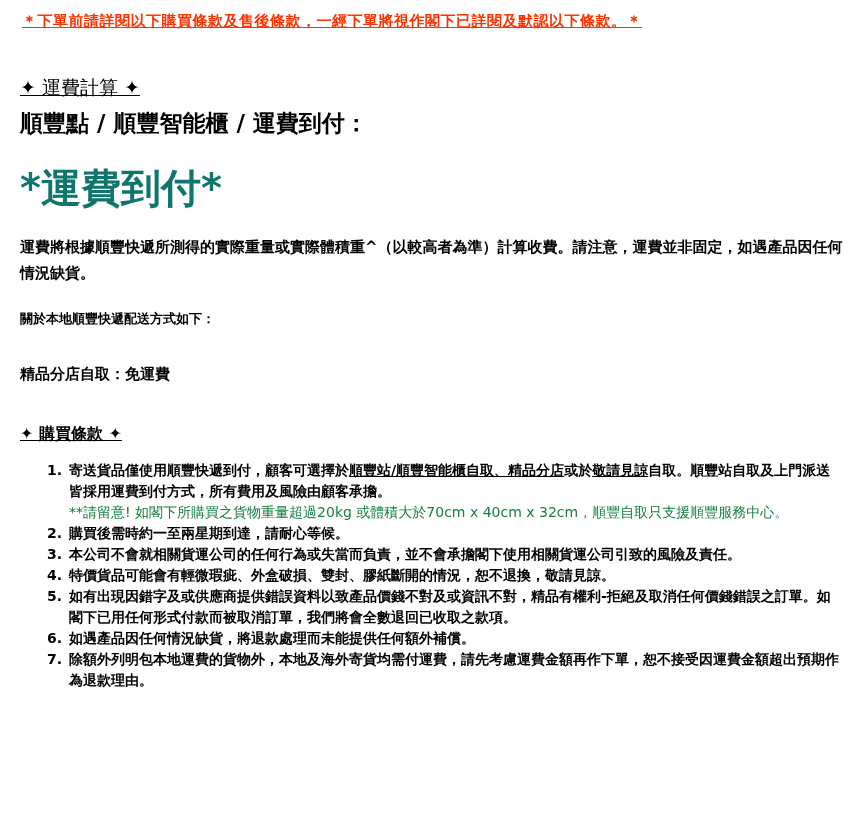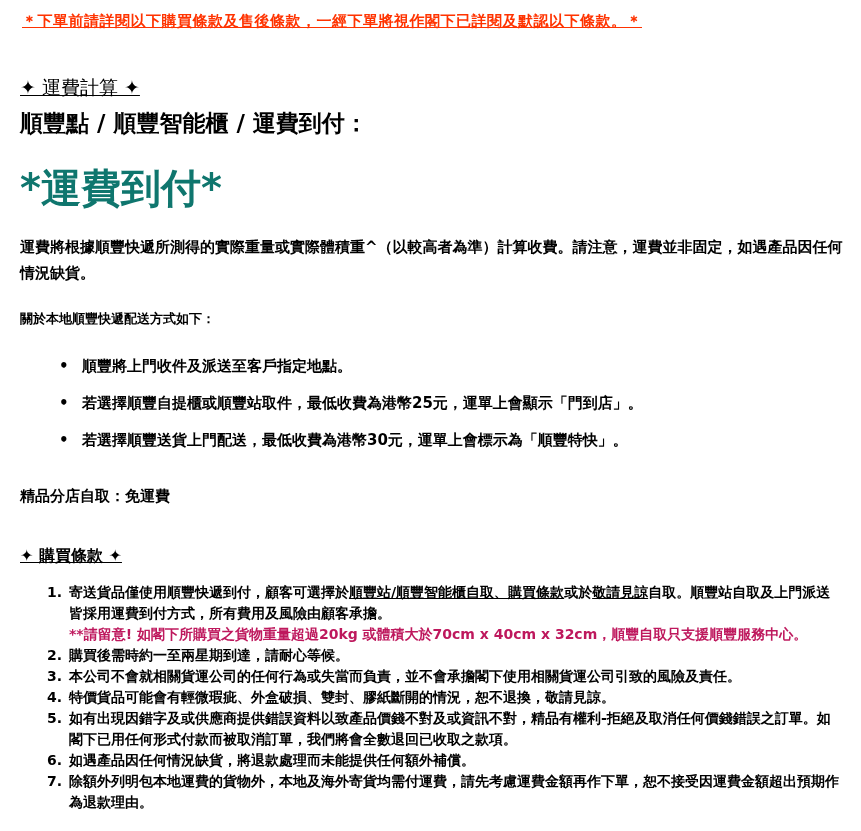--- a/index.html
+++ b/index.html
@@ -100,55 +100,50 @@
     line-height: 21px;
   }
   ol.terms-list li {
     margin: 0;
     padding: 0 0 0 2px;
   }
   .u-strong {
     text-decoration: underline;
   }
   .warning-red {
-    color: #be185d;
-    font-weight: bold;
+    color: #15803d;
+    font-weight: normal;
   }
 </style>
 </head>
 <body>
 
 <div class="page">
 
   <p class="top-notice">＊下單前請詳閱以下購買條款及售後條款，一經下單將視作閣下已詳閱及默認以下條款。＊</p>
 
   <h3 class="ship-heading">✦ 運費計算 ✦</h3>
 
   <h2 class="ship-subheading">順豐點 / 順豐智能櫃 / 運費到付：</h2>
 
   <h1 class="big-title">*運費到付*</h1>
 
   <p class="intro">運費將根據順豐快遞所測得的實際重量或實際體積重^（以較高者為準）計算收費。請注意，運費並非固定，如遇產品因任何情況缺貨。</p>
 
   <p class="local-intro">關於本地順豐快遞配送方式如下：</p>
 
-  <ul class="bullets">
-    <li>順豐將上門收件及派送至客戶指定地點。</li>
-    <li>若選擇順豐自提櫃或順豐站取件，最低收費為港幣25元，運單上會顯示「門到店」。</li>
-    <li>若選擇順豐送貨上門配送，最低收費為港幣30元，運單上會標示為「順豐特快」。</li>
-  </ul>
 
 
   <p class="store-pickup">精品分店自取：免運費</p>
 
   <h4 class="terms-heading">✦ 購買條款 ✦</h4>
 
   <ol class="terms-list">
     <li>
-      <span>寄送貨品僅使用順豐快遞到付，顧客可選擇於</span><span class="u-strong">順豐站/順豐智能櫃自取、購買條款</span><span>或於</span><span class="u-strong">敬請見諒</span><span>自取。順豐站自取及上門派送皆採用運費到付方式，所有費用及風險由顧客承擔。</span><br>
+      <span>寄送貨品僅使用順豐快遞到付，顧客可選擇於</span><span class="u-strong">順豐站/順豐智能櫃自取、精品分店</span><span>或於</span><span class="u-strong">敬請見諒</span><span>自取。順豐站自取及上門派送皆採用運費到付方式，所有費用及風險由顧客承擔。</span><br>
       <span class="warning-red">**請留意! 如閣下所購買之貨物重量超過20kg 或體積大於70cm x 40cm x 32cm，順豐自取只支援順豐服務中心。</span>
     </li>
     <li>購買後需時約一至兩星期到達，請耐心等候。</li>
     <li>本公司不會就相關貨運公司的任何行為或失當而負責，並不會承擔閣下使用相關貨運公司引致的風險及責任。</li>
     <li>特價貨品可能會有輕微瑕疵、外盒破損、雙封、膠紙斷開的情況，恕不退換，敬請見諒。</li>
     <li>如有出現因錯字及或供應商提供錯誤資料以致產品價錢不對及或資訊不對，精品有權利-拒絕及取消任何價錢錯誤之訂單。如閣下已用任何形式付款而被取消訂單，我們將會全數退回已收取之款項。</li>
     <li>如遇產品因任何情況缺貨，將退款處理而未能提供任何額外補償。</li>
     <li>除額外列明包本地運費的貨物外，本地及海外寄貨均需付運費，請先考慮運費金額再作下單，恕不接受因運費金額超出預期作為退款理由。</li>
 
   </ol>

